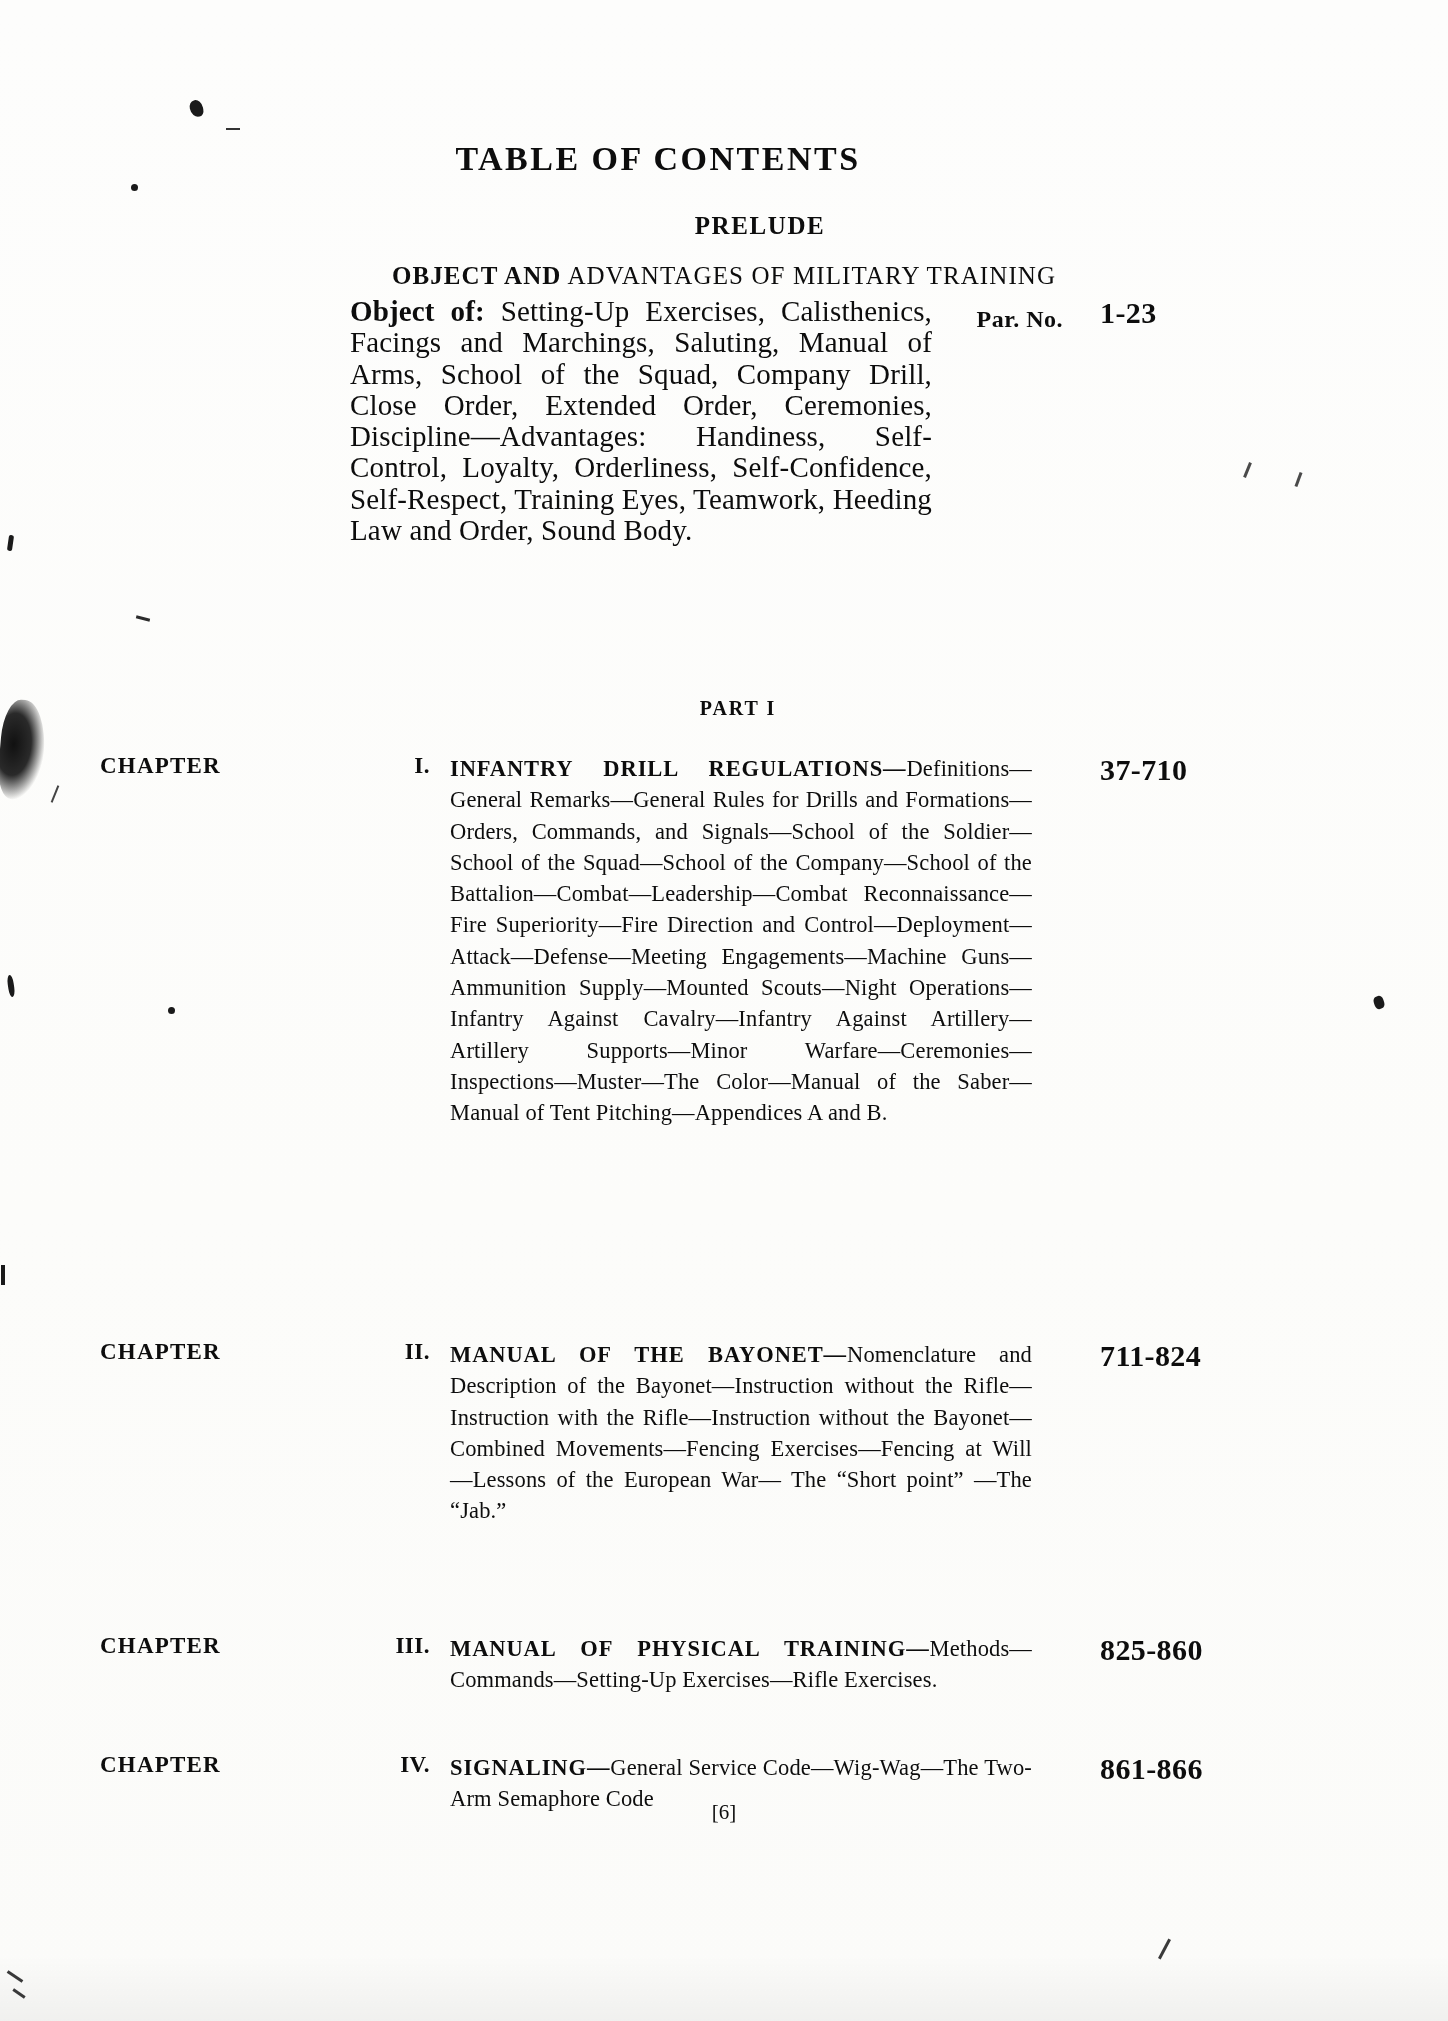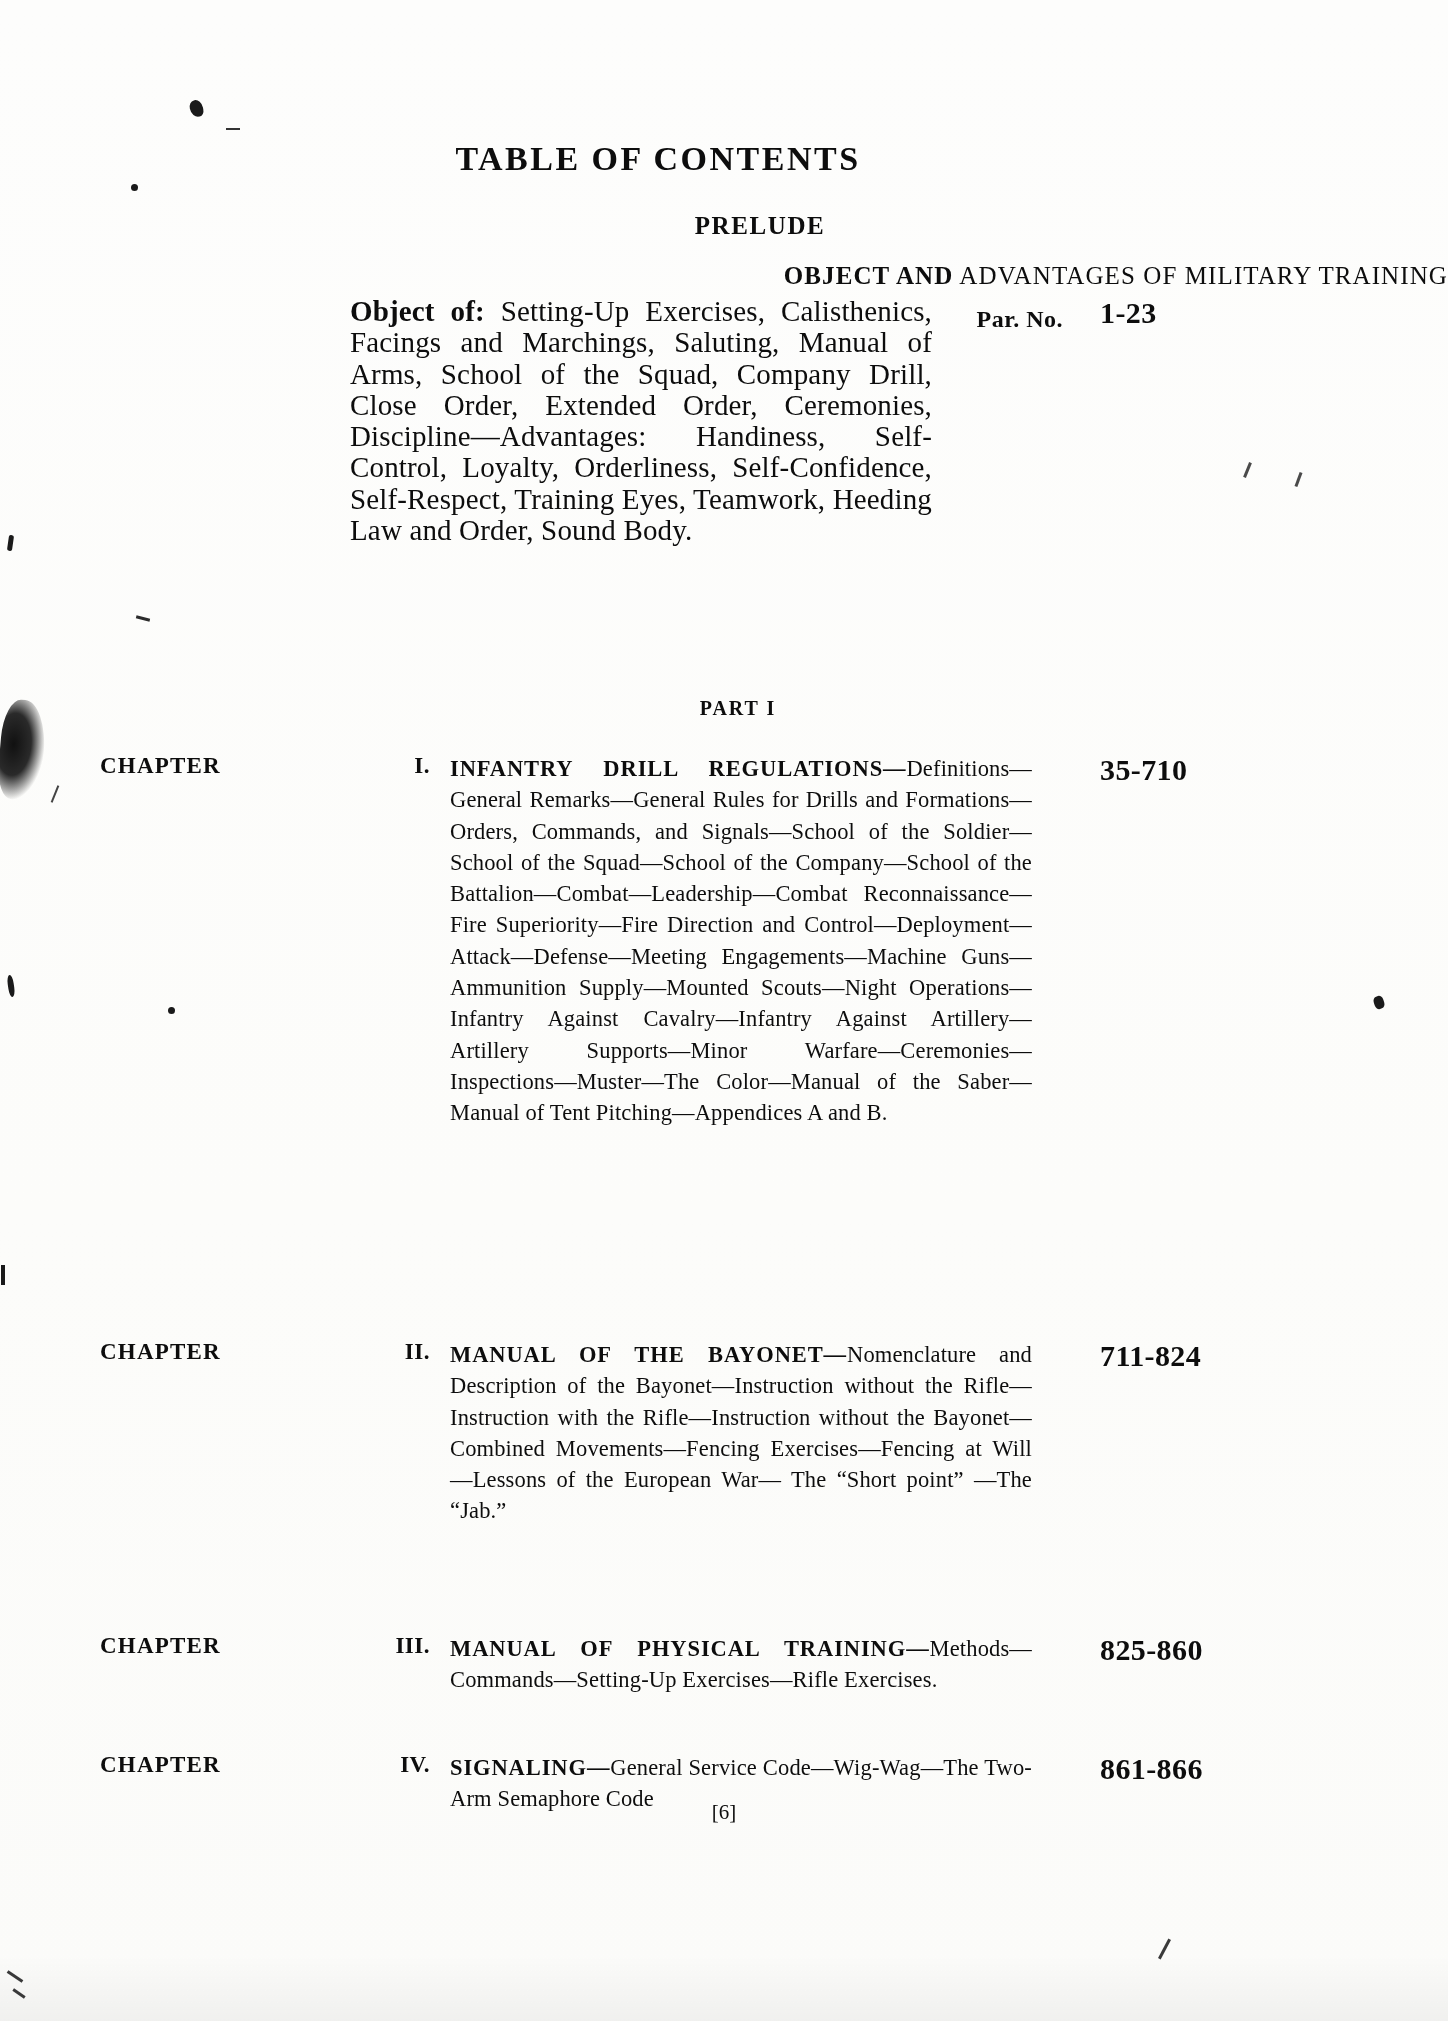--- a/index.html
+++ b/index.html
@@ -55,21 +55,21 @@
     font-size: 25px;
     letter-spacing: 1.6px;
     font-weight: bold;
     padding-left: 36px;
   }
   .object-line {
     position: absolute;
     top: 262px;
     left: 0;
     width: 1448px;
-    text-align: right;
+    text-align: center;
     font-size: 25px;
     letter-spacing: 1.1px;
   }
   .object-line .bold {
     font-weight: bold;
   }
   .par-no {
     position: absolute;
     top: 306px;
     right: 385px;
@@ -246,21 +246,21 @@
     </div>
 
     <div class="part-i">PART I</div>
 
     <div class="entry" style="top:753px;">
       <div class="chapter-label">CHAPTER</div>
       <div class="chapter-num">I.</div>
       <div class="entry-body">
         <span class="head">INFANTRY DRILL REGULATIONS—</span><span>Definitions—General Remarks—General Rules for Drills and Formations—Orders, Commands, and Signals—School of the Soldier—School of the Squad—School of the Company—School of the Battalion—Combat—Leadership—Combat Reconnaissance—Fire Superiority—Fire Direction and Control—Deployment—Attack—Defense—Meeting Engagements—Machine Guns—Ammunition Supply—Mounted Scouts—Night Operations—Infantry Against Cavalry—Infantry Against Artillery—Artillery Supports—Minor Warfare—Ceremonies—Inspections—Muster—The Color—Manual of the Saber—Manual of Tent Pitching—Appendices A and B.</span>
       </div>
-      <div class="pages">35-710</div>
+      <div class="pages">37-710</div>
     </div>
 
     <div class="entry" style="top:1339px;">
       <div class="chapter-label">CHAPTER</div>
       <div class="chapter-num">II.</div>
       <div class="entry-body">
         <span class="head">MANUAL OF THE BAYONET—</span><span>Nomenclature and Description of the Bayonet—Instruction without the Rifle—Instruction with the Rifle—Instruction without the Bayonet—Combined Movements—Fencing Exercises—Fencing at Will—Lessons of the European War— The “Short point” —The “Jab.”</span>
       </div>
       <div class="pages">711-824</div>
     </div>

